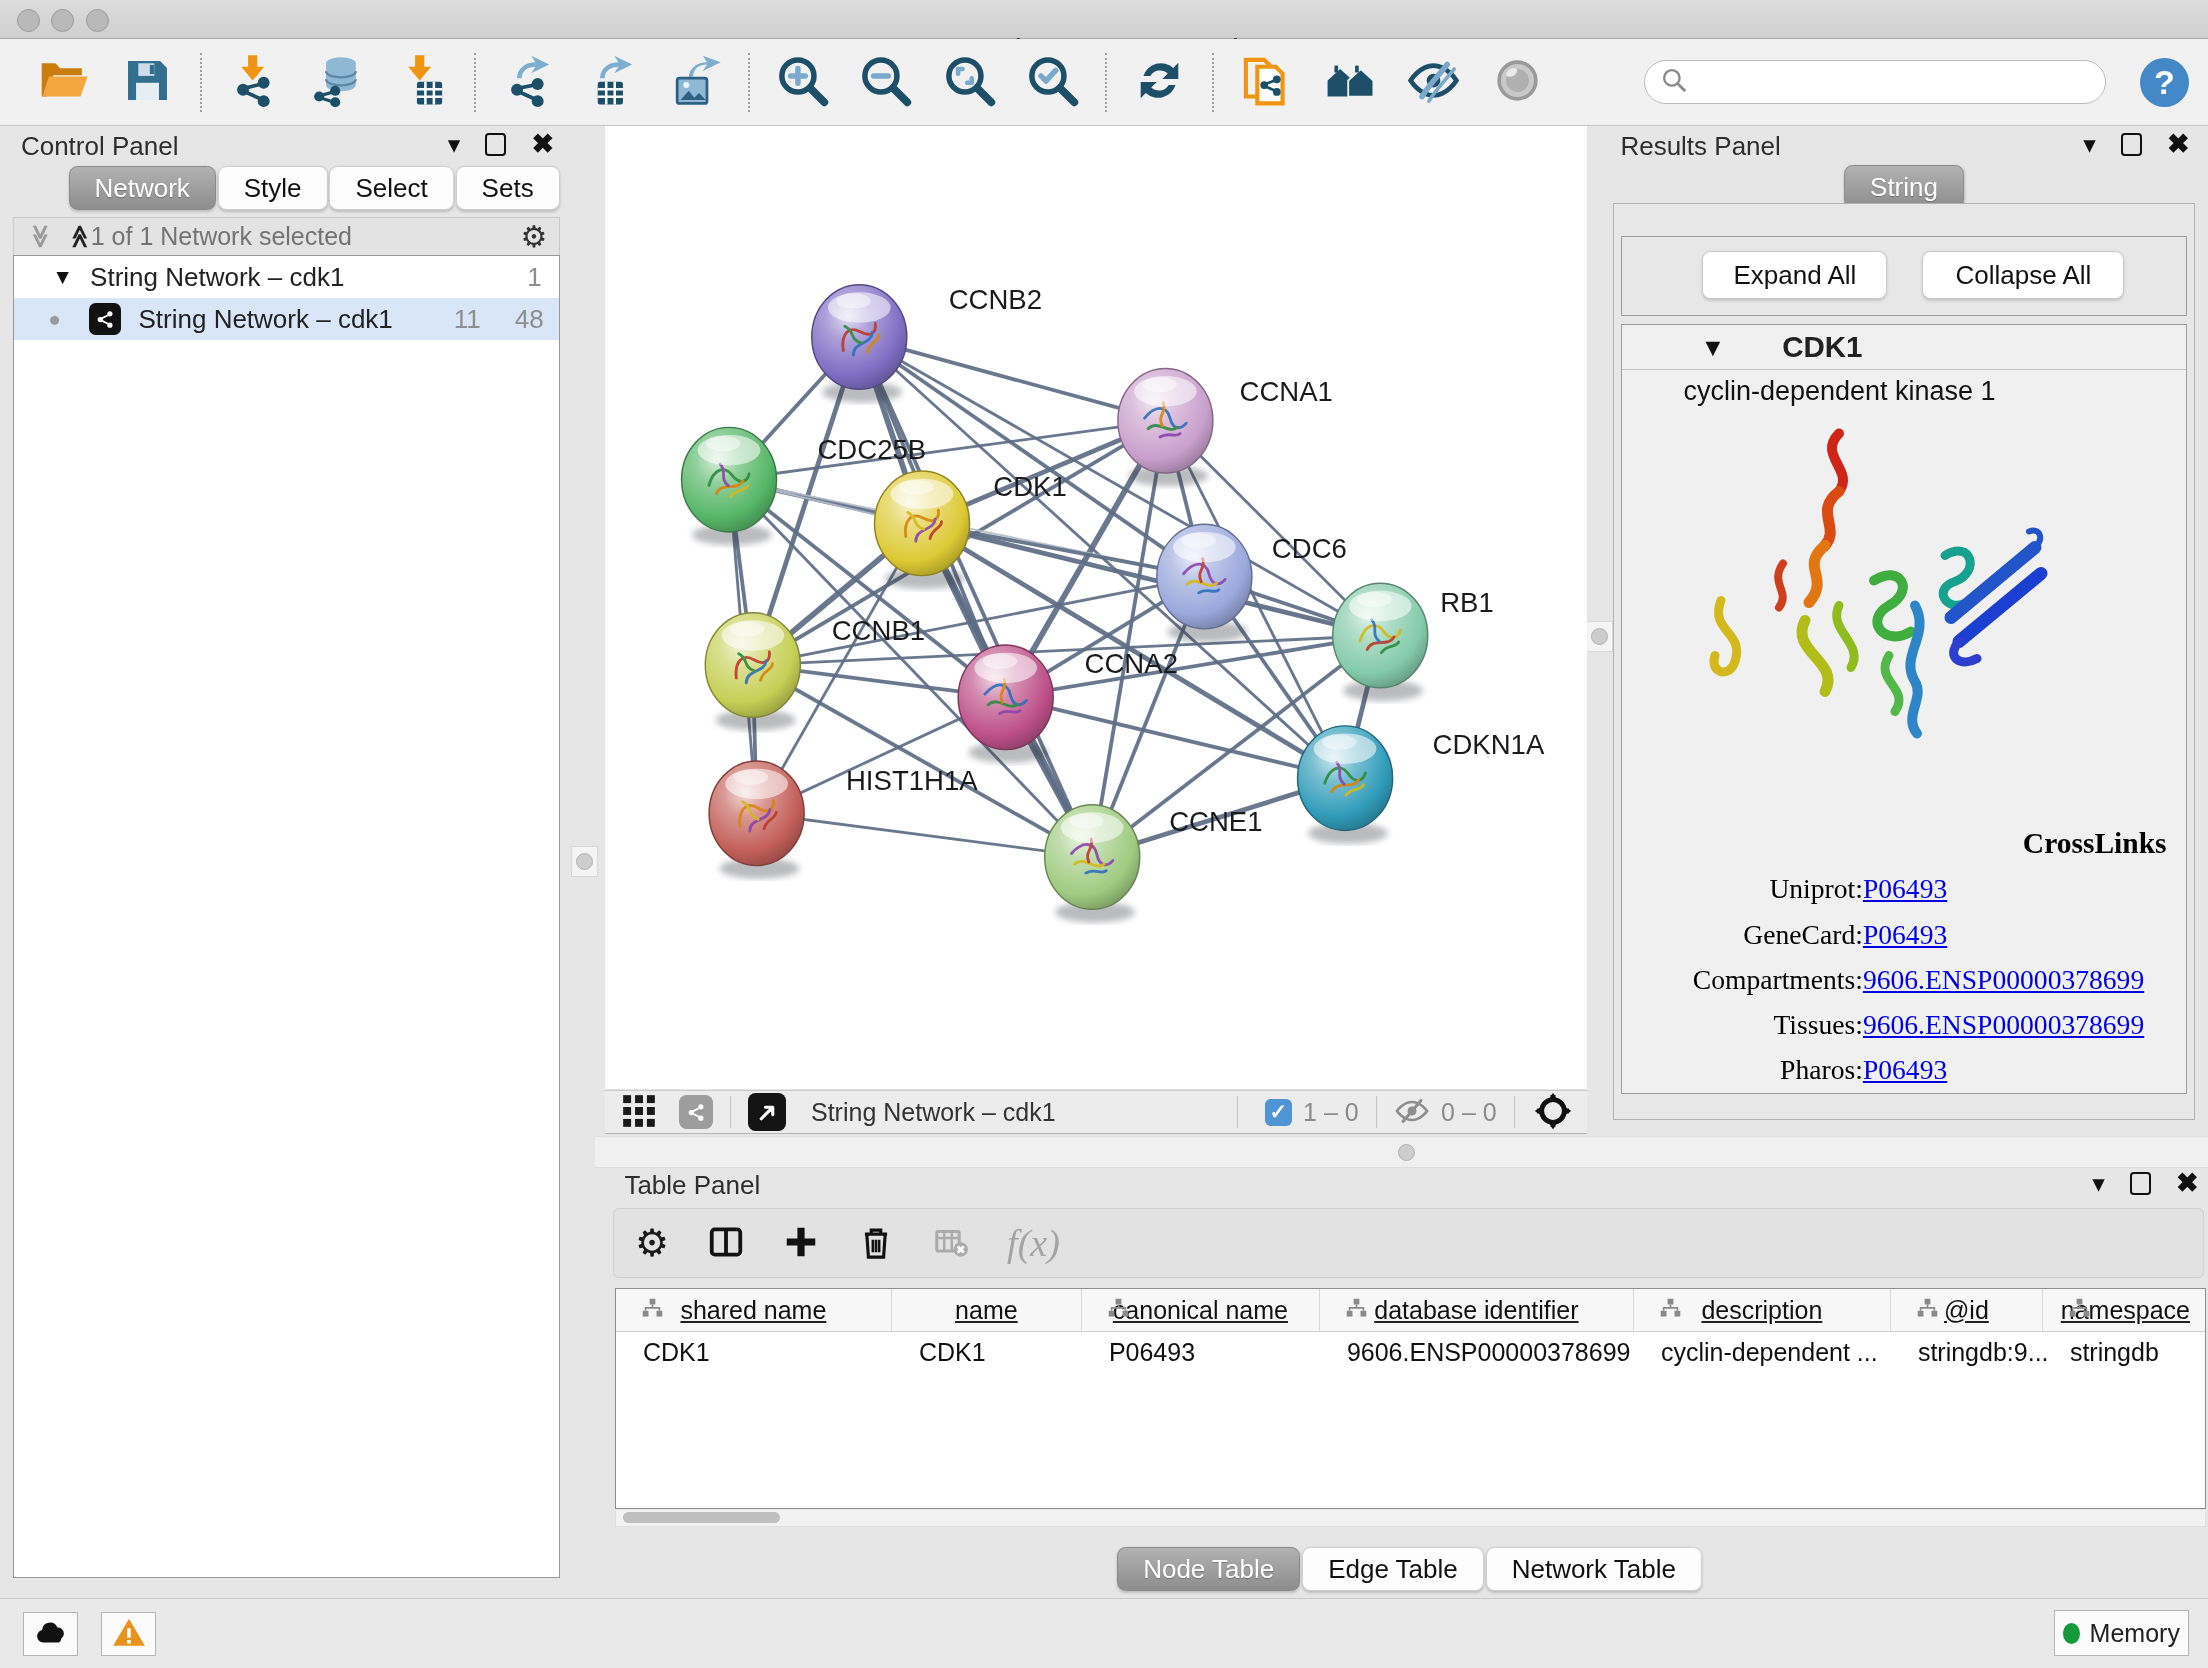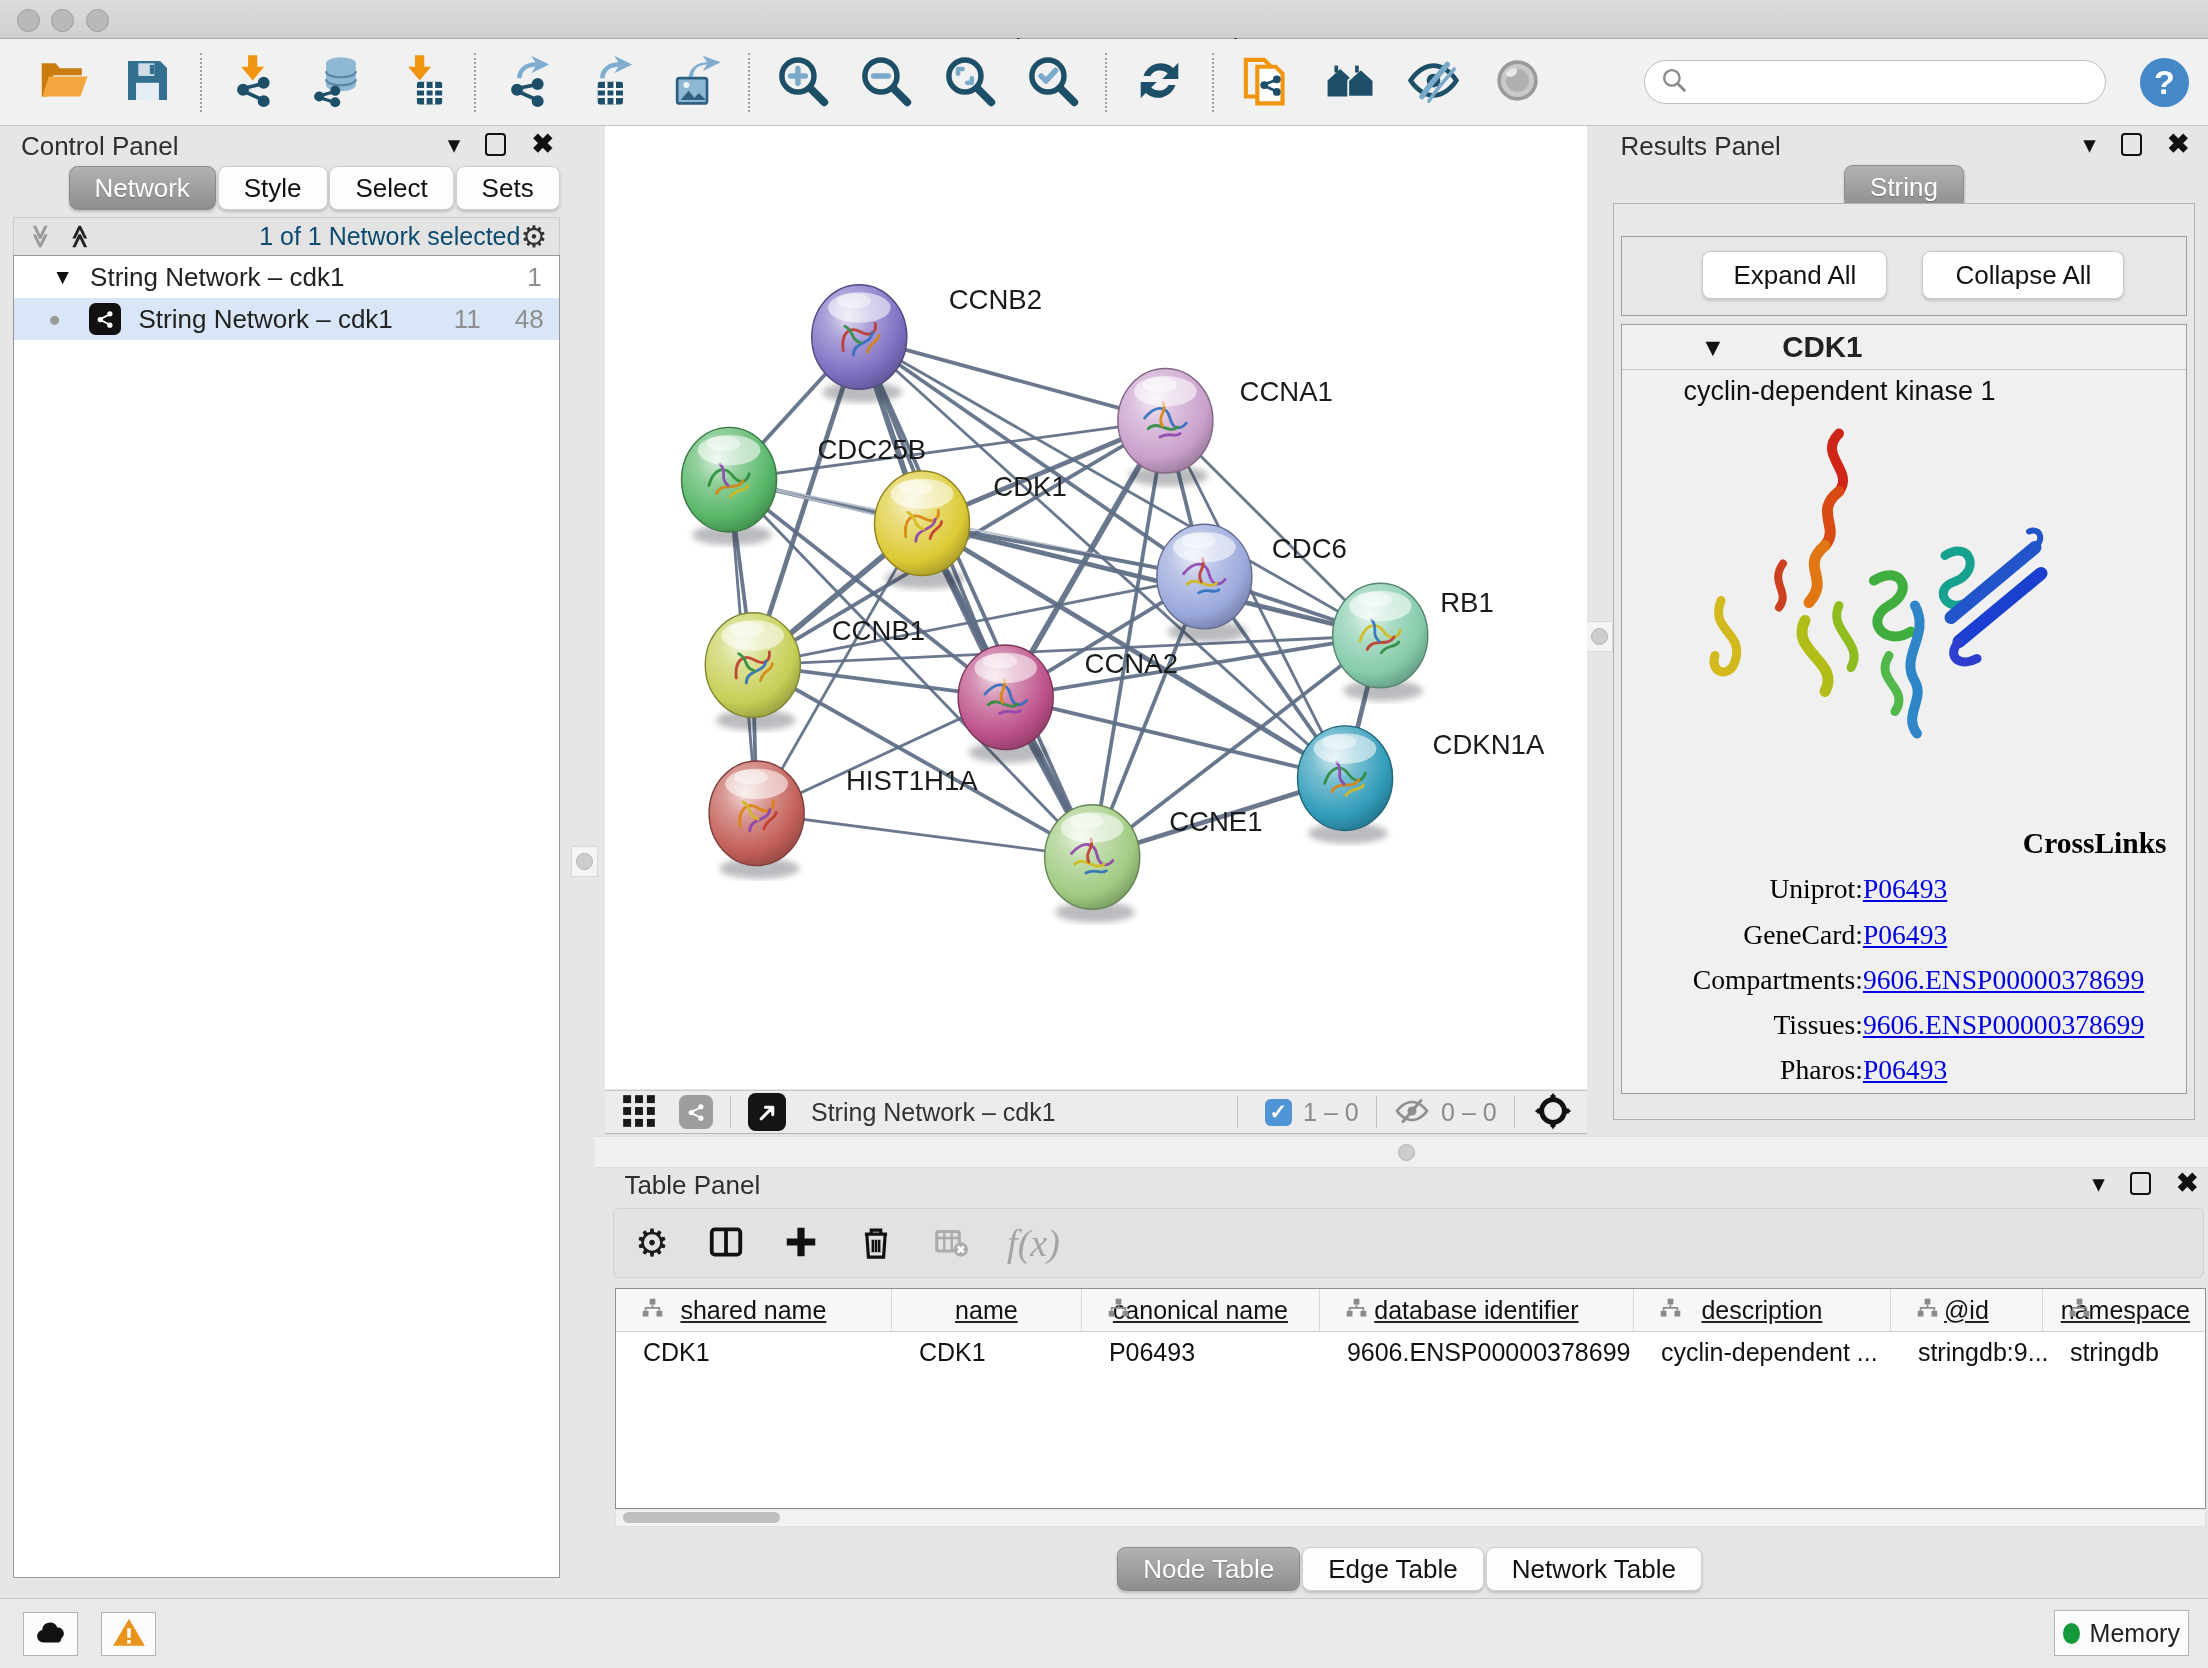--- a/index.html
+++ b/index.html
@@ -35,21 +35,21 @@
   .tab.sel{background:linear-gradient(#b2b2b2,#8d8d8d);color:#fff;border-color:#8a8a8a;
            text-shadow:0 1px 1px rgba(0,0,0,.25);}
   
   .cpanel{position:absolute;left:9.5px;top:129px;width:554px;height:1453px;}
   .cp-tabs{position:absolute;left:59px;top:37px;}
   .cp-subbar{position:absolute;left:3.8px;right:3.8px;top:88px;height:38px;background:#e3e3e3;
              border:1px solid #cacaca;border-bottom:none;display:flex;align-items:center;box-sizing:border-box;}
   .chev{display:inline-block;font-size:23px;font-weight:bold;line-height:1;}
   .chev.down{transform:rotate(90deg);color:#9a9a9a;margin-left:13.3px;}
   .chev.up{transform:rotate(-90deg);color:#222;margin-left:15px;}
-  .cp-status{flex:1;text-align:right;font-size:25px;color:#0c4a6e;}
+  .cp-status{flex:1;text-align:left;font-size:25px;color:#737373;}
   .gearchar{font-size:30px;color:#333;line-height:1;margin-right:11.4px;}
   .cp-tree{position:absolute;left:3.8px;right:3.8px;top:126px;bottom:3.8px;background:#fff;border:1px solid #989898;}
   .treerow{position:relative;height:42px;display:flex;align-items:center;font-size:26px;}
   .treerow .cnt{position:absolute;right:17px;color:#8e8e8e;}
   .treerow.child{background:#d9e6f8;}
   .tree-caret{margin-left:38px;font-size:21px;color:#111;}
   .tdot{margin-left:34px;color:#9a9a9a;font-size:21px;}
   .shareb{margin-left:28.5px;width:32px;height:32px;border-radius:6.7px;background:#111;display:flex;
           align-items:center;justify-content:center;}
   .treerow .lbl{margin-left:17px;}

